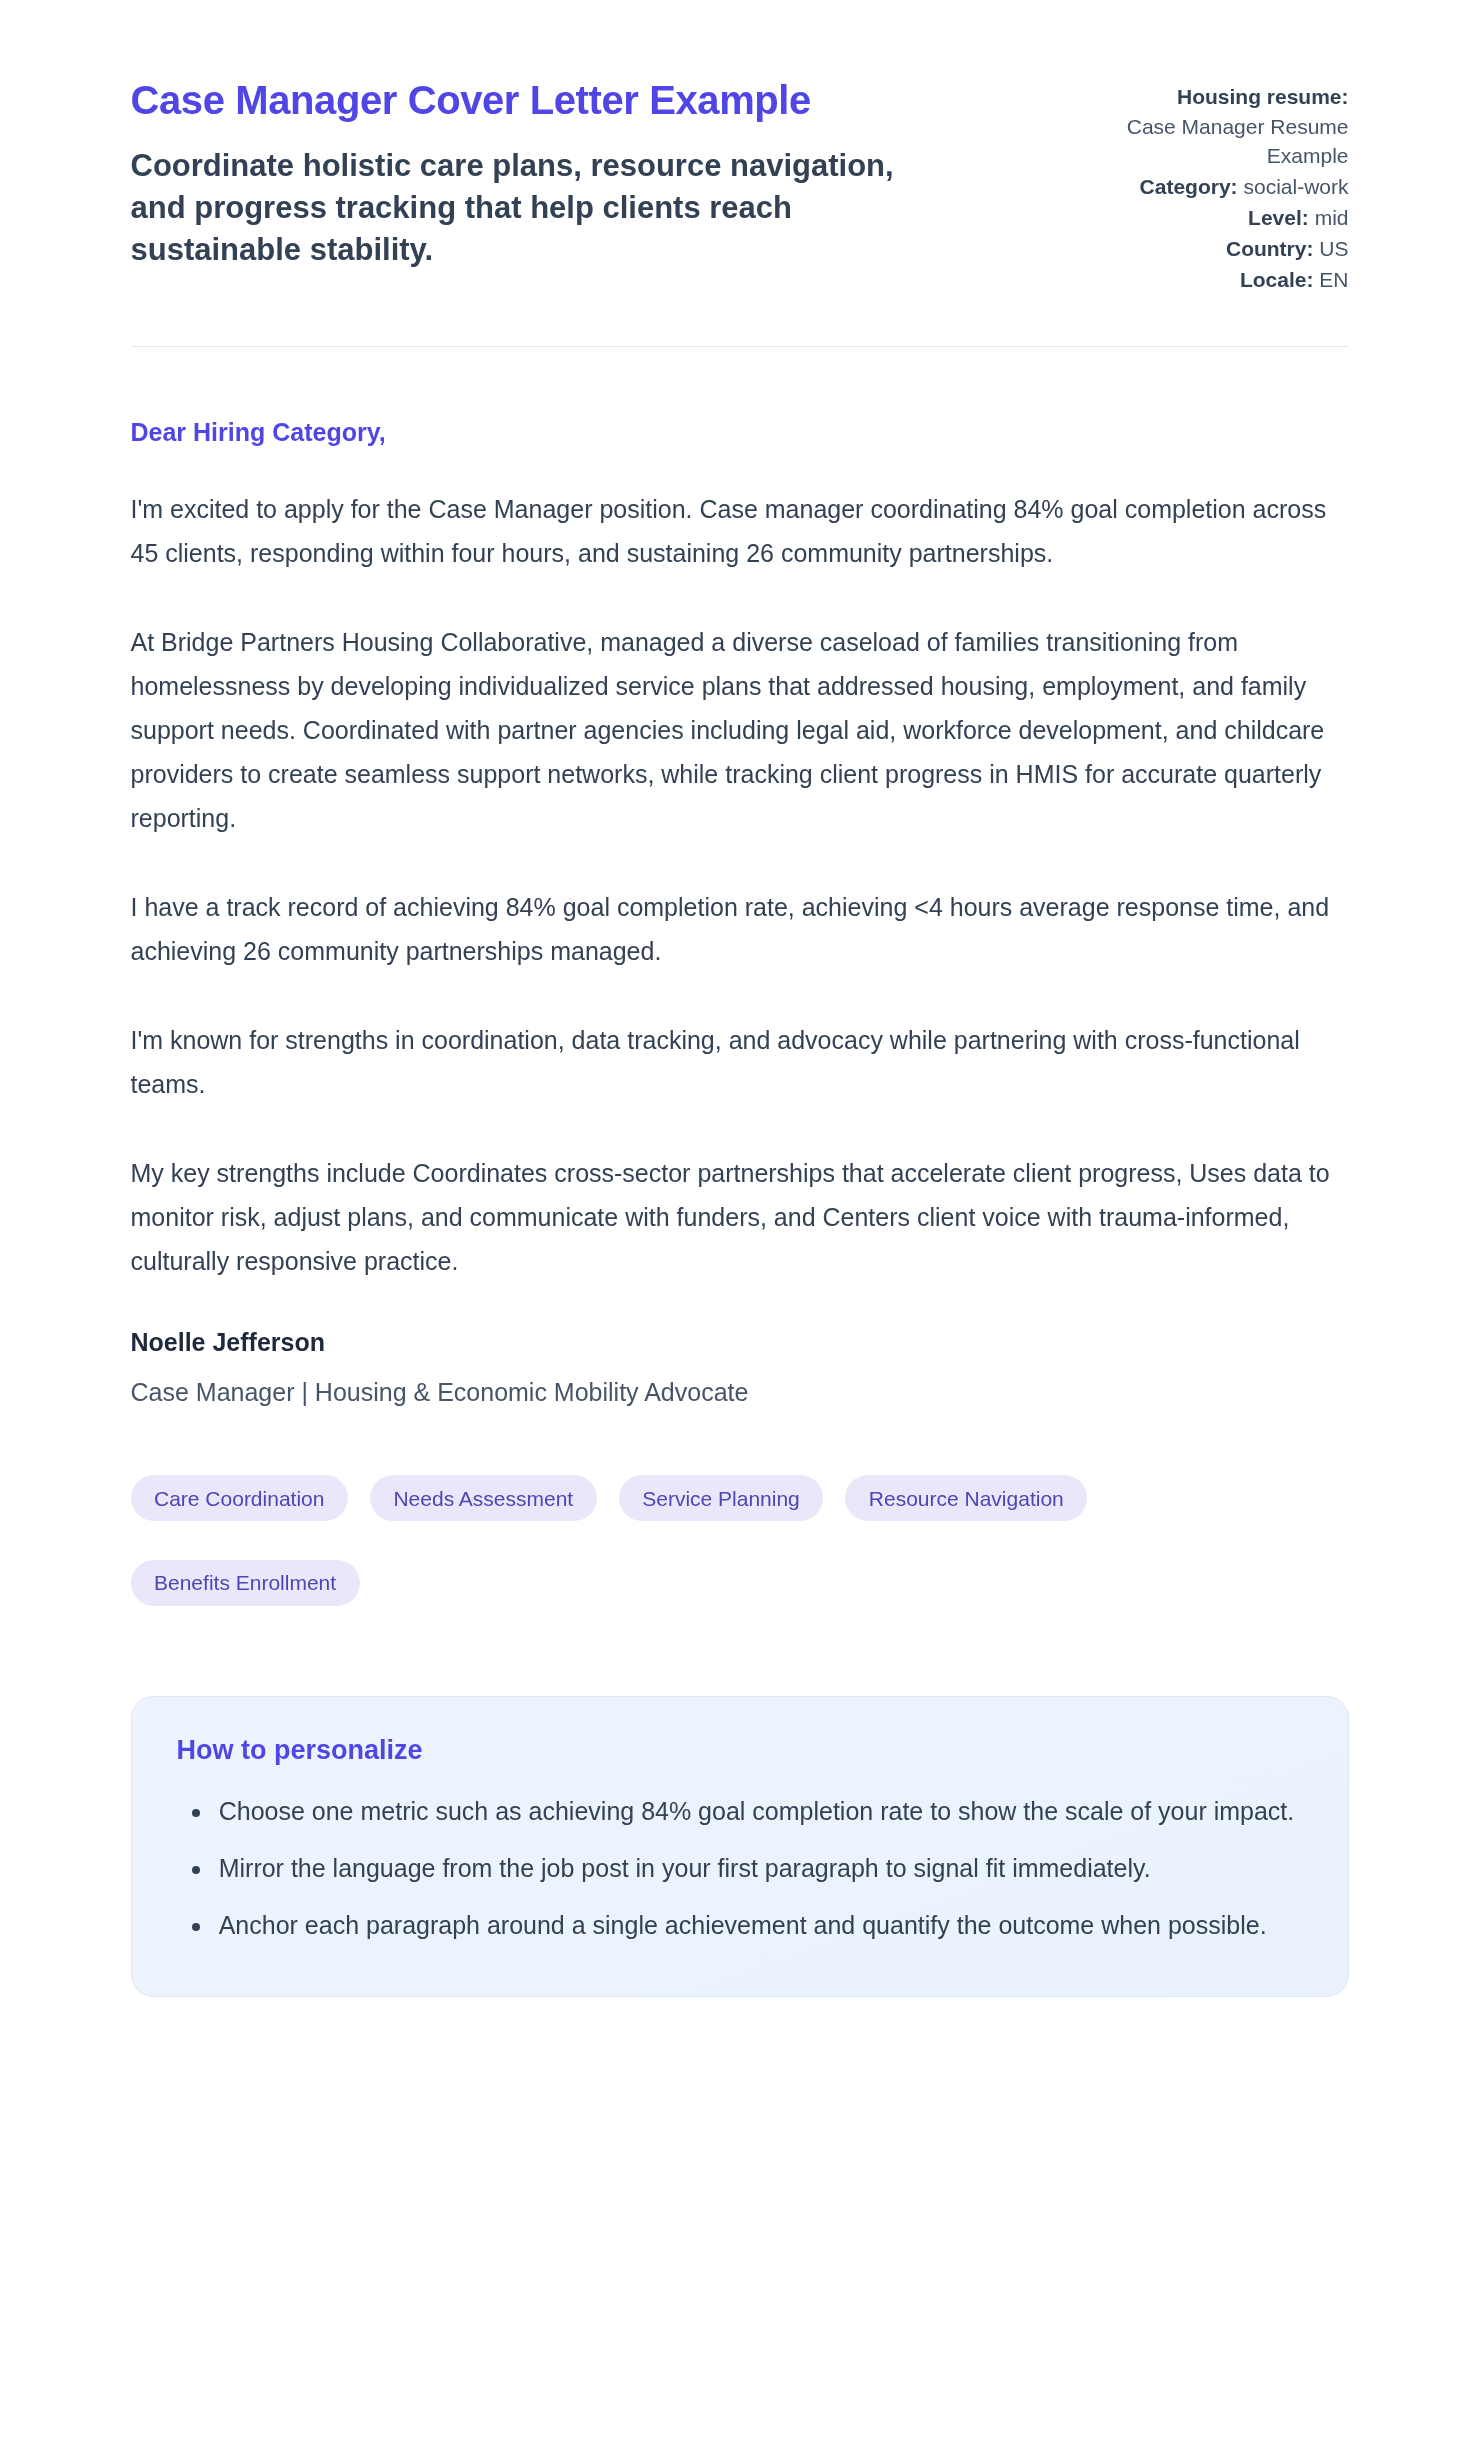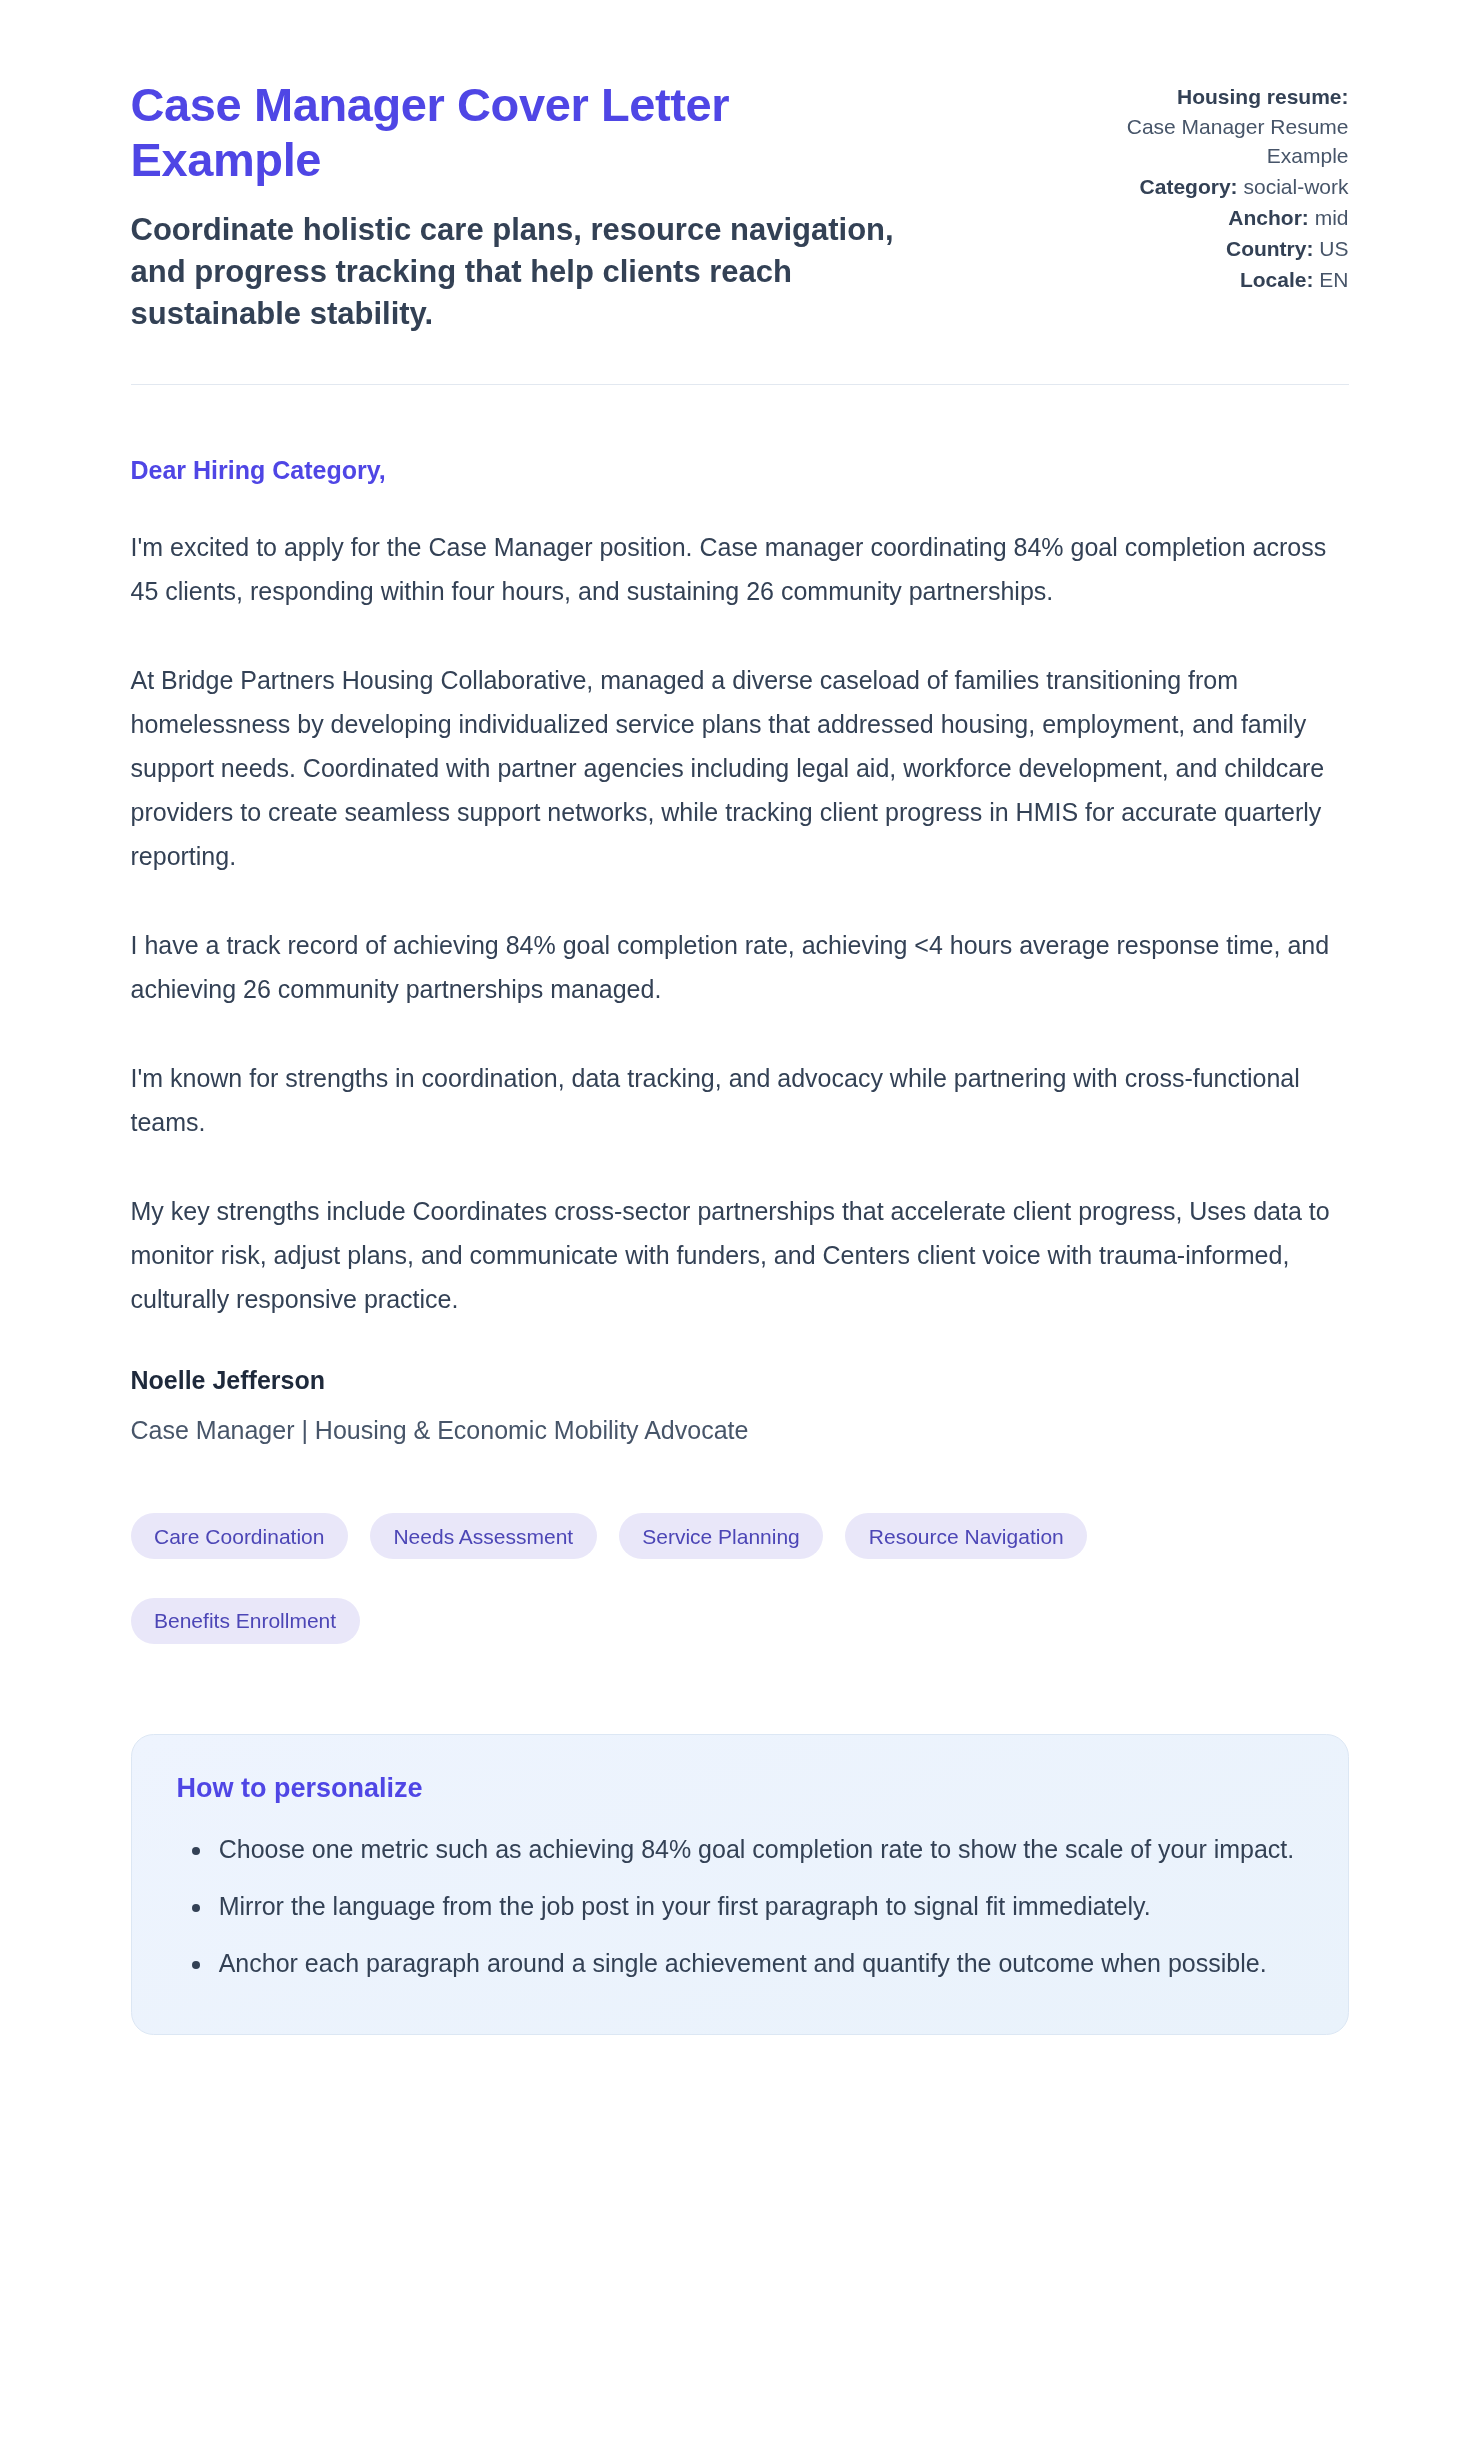--- a/index.html
+++ b/index.html
@@ -23,21 +23,21 @@
     display: flex;
     justify-content: space-between;
     align-items: flex-start;
     gap: 35px;
   }
   .header-left {
     max-width: 783px;
   }
   h1.title {
     margin: 0 0 21px 0;
-    font-size: 47px;
+    font-size: 40px;
     line-height: 1.18;
     font-weight: 700;
     letter-spacing: -0.4px;
     color: #4f46e5;
   }
   .subtitle {
     margin: 0;
     font-size: 31px;
     line-height: 1.35;
     font-weight: 700;
@@ -149,21 +149,21 @@
     <aside class="meta">
       <div class="meta-row stacked">
         <span class="meta-label">Housing resume:</span>
         <span class="meta-value">Case Manager Resume Example</span>
       </div>
       <div class="meta-row">
         <span class="meta-label">Category:</span>
         <span class="meta-value">social-work</span>
       </div>
       <div class="meta-row">
-        <span class="meta-label">Anchor:</span>
+        <span class="meta-label">Level:</span>
         <span class="meta-value">mid</span>
       </div>
       <div class="meta-row">
         <span class="meta-label">Country:</span>
         <span class="meta-value">US</span>
       </div>
       <div class="meta-row">
         <span class="meta-label">Locale:</span>
         <span class="meta-value">EN</span>
       </div>

